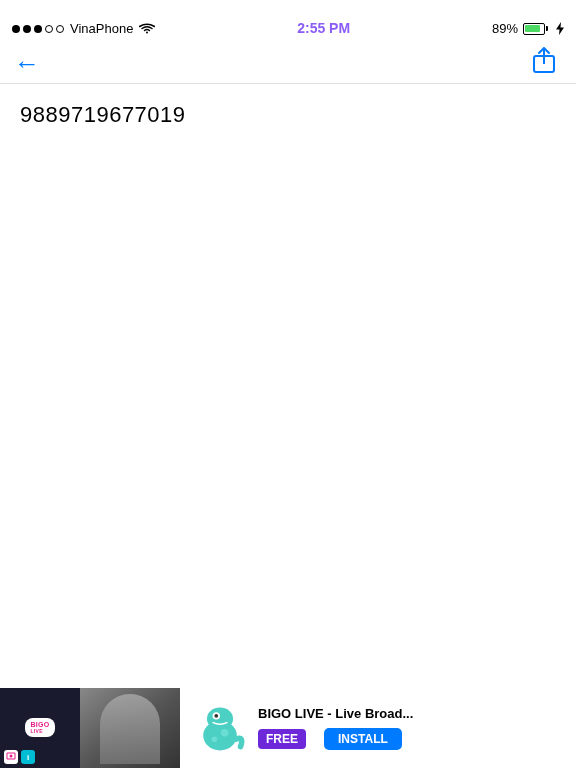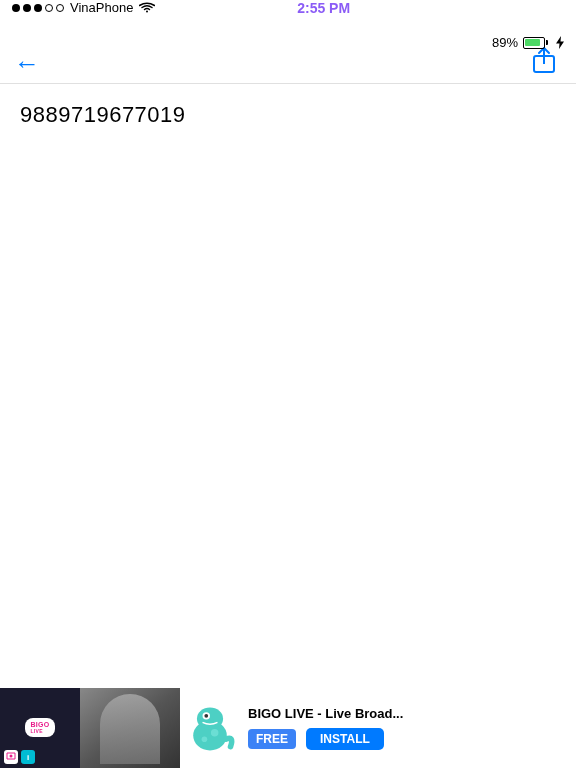--- a/index.html
+++ b/index.html
@@ -10,21 +10,21 @@
       height: 768px;
       background: #ffffff;
       font-family: -apple-system, "Helvetica Neue", Arial, sans-serif;
       overflow: hidden;
       position: relative;
     }
 
     
     .status-bar {
       display: flex;
-      align-items: flex-start;
+      align-items: flex-end;
       justify-content: space-between;
       padding: 0 12px;
       height: 36px;
       background: #ffffff;
     }
 
     .status-left {
       display: flex;
       align-items: center;
       gap: 6px;
@@ -187,21 +187,21 @@
       background: #222;
       position: relative;
       overflow: hidden;
     }
 
     .ad-dino-section {
       flex: 1;
       background: #fff;
       display: flex;
       align-items: center;
-      padding: 8px 2px;
+      padding: 8px 12px;
       gap: 10px;
     }
 
     .dino-img {
       width: 56px;
       height: 56px;
       flex-shrink: 0;
     }
 
     .ad-text-section {
@@ -218,37 +218,38 @@
       line-height: 1.3;
     }
 
     .ad-buttons {
       display: flex;
       align-items: center;
       gap: 10px;
     }
 
     .free-badge {
-      background: #3b82f6;
+      background: #6d28d9;
       color: #fff;
       font-size: 12px;
       font-weight: 700;
       padding: 3px 8px;
       border-radius: 4px;
     }
 
     .install-button {
       background: #007aff;
       color: #fff;
       font-size: 12px;
       font-weight: 700;
       padding: 4px 14px;
       border-radius: 5px;
       cursor: pointer;
       border: none;
+      margin-left: 8px;
     }
   </style>
 </head>
 <body>
 
 <div class="status-bar">
   <div class="status-left">
     <div class="signal-dots">
       <div class="dot filled"></div>
       <div class="dot filled"></div>

